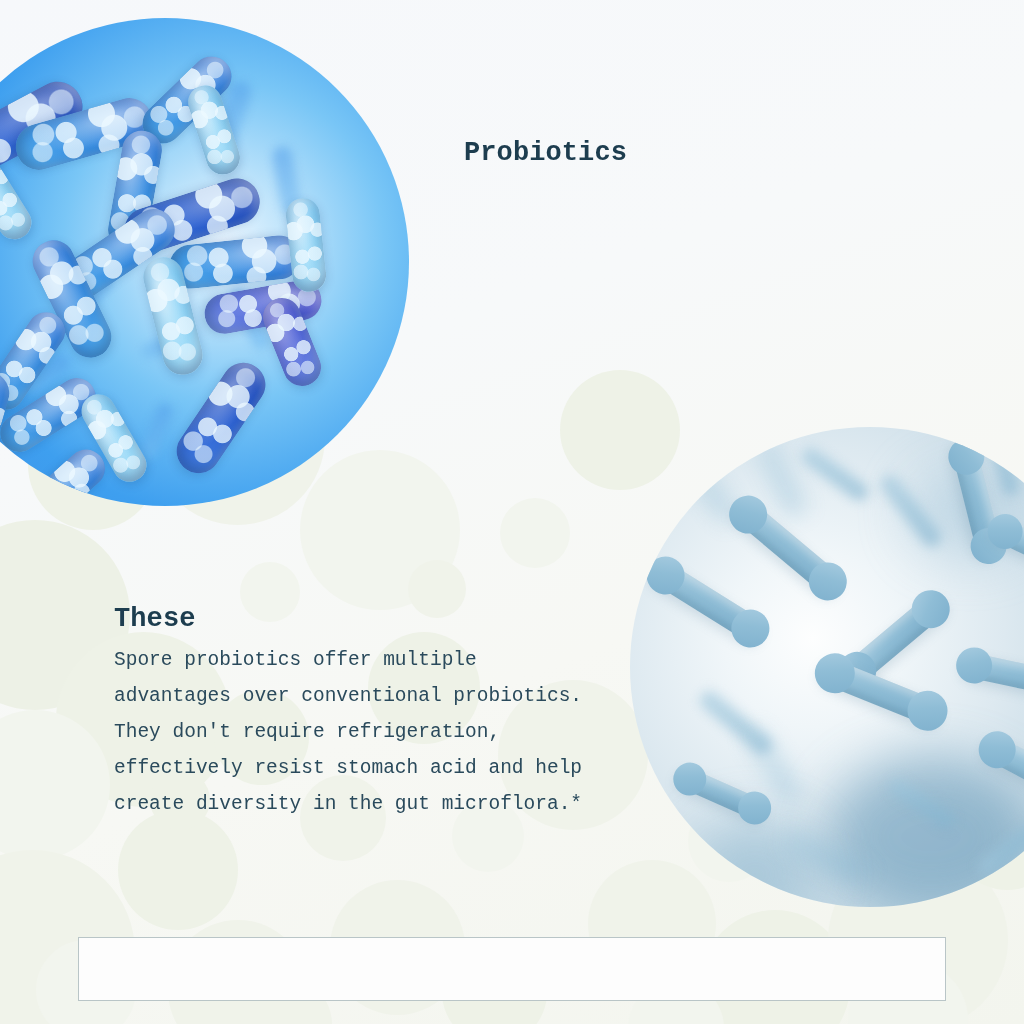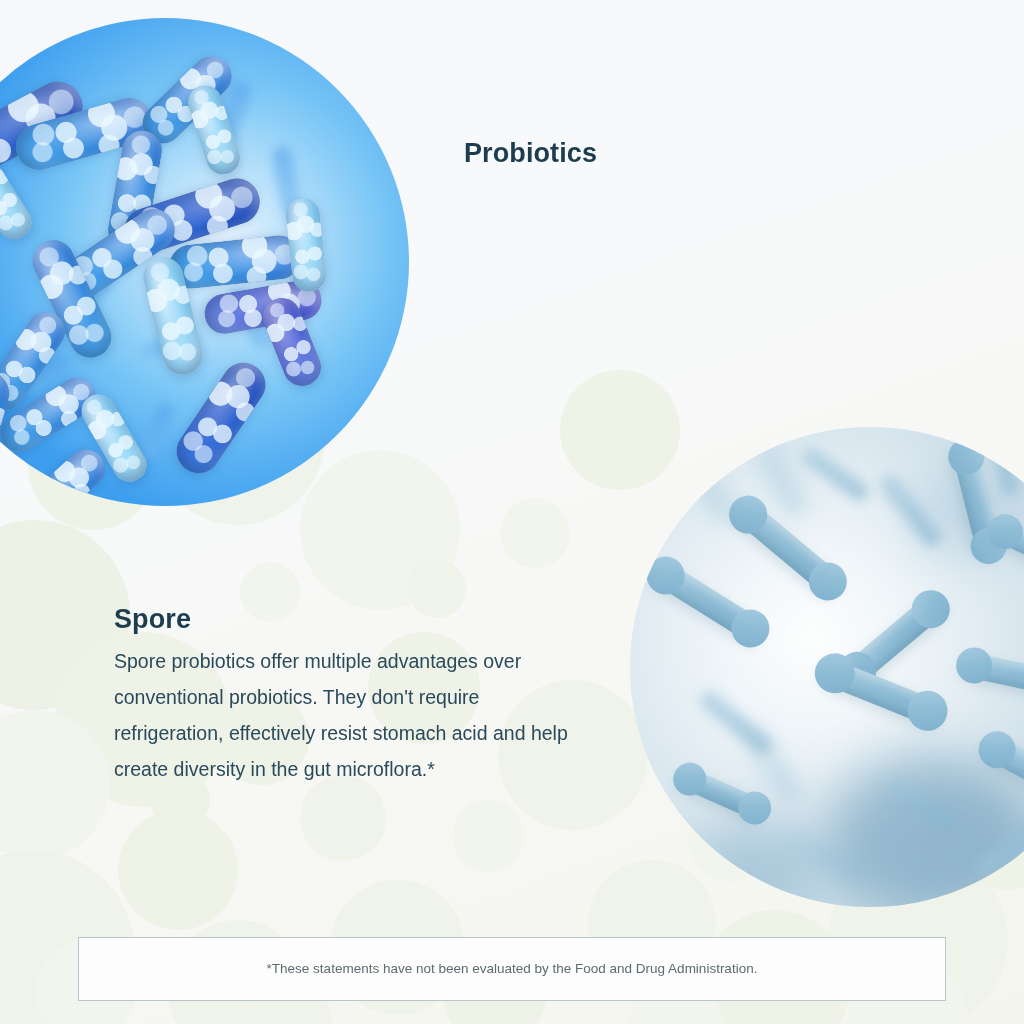--- a/index.html
+++ b/index.html
@@ -126,21 +126,21 @@
   .dumb.blur2 { filter: blur(11px); opacity: .45; box-shadow: none; }
 
   .smudge {
     position: absolute;
     border-radius: 50%;
     filter: blur(26px);
     opacity: .55;
   }
 
   
-  .block { position: absolute; }
+  .block { position: absolute; font-family: Liberation Mono, monospace; }
   .heading {
     font-size: 27px;
     font-weight: bold;
     color: #1d3d4f;
     letter-spacing: .1px;
     margin: 0 0 8px 0;
   }
   .body-copy {
     font-size: 19.5px;
     line-height: 36px;
@@ -301,21 +301,20 @@
       <i style="position:absolute;left:-4px;top:-6px;width:33px;height:33px;border-radius:50%;background:inherit;"></i>
       <i style="position:absolute;right:-4px;top:-6px;width:33px;height:33px;border-radius:50%;background:inherit;"></i>
     </div>
   </div>
 
   <div id="block-probiotics" class="block">
     <h2 class="heading">Probiotics</h2>
   </div>
 
   <div id="block-spores" class="block">
-    <h2 class="heading">Spore</h2>
+    <h2 class="heading">These</h2>
     <p class="body-copy">Spore probiotics offer multiple advantages over conventional probiotics. They don't require refrigeration, effectively resist stomach acid and help create diversity in the gut microflora.*</p>
   </div>
 
   <div id="disclaimer">
-    <p>*These statements have not been evaluated by the Food and Drug Administration.</p>
   </div>
 
 </div>
 
 </body></html>

